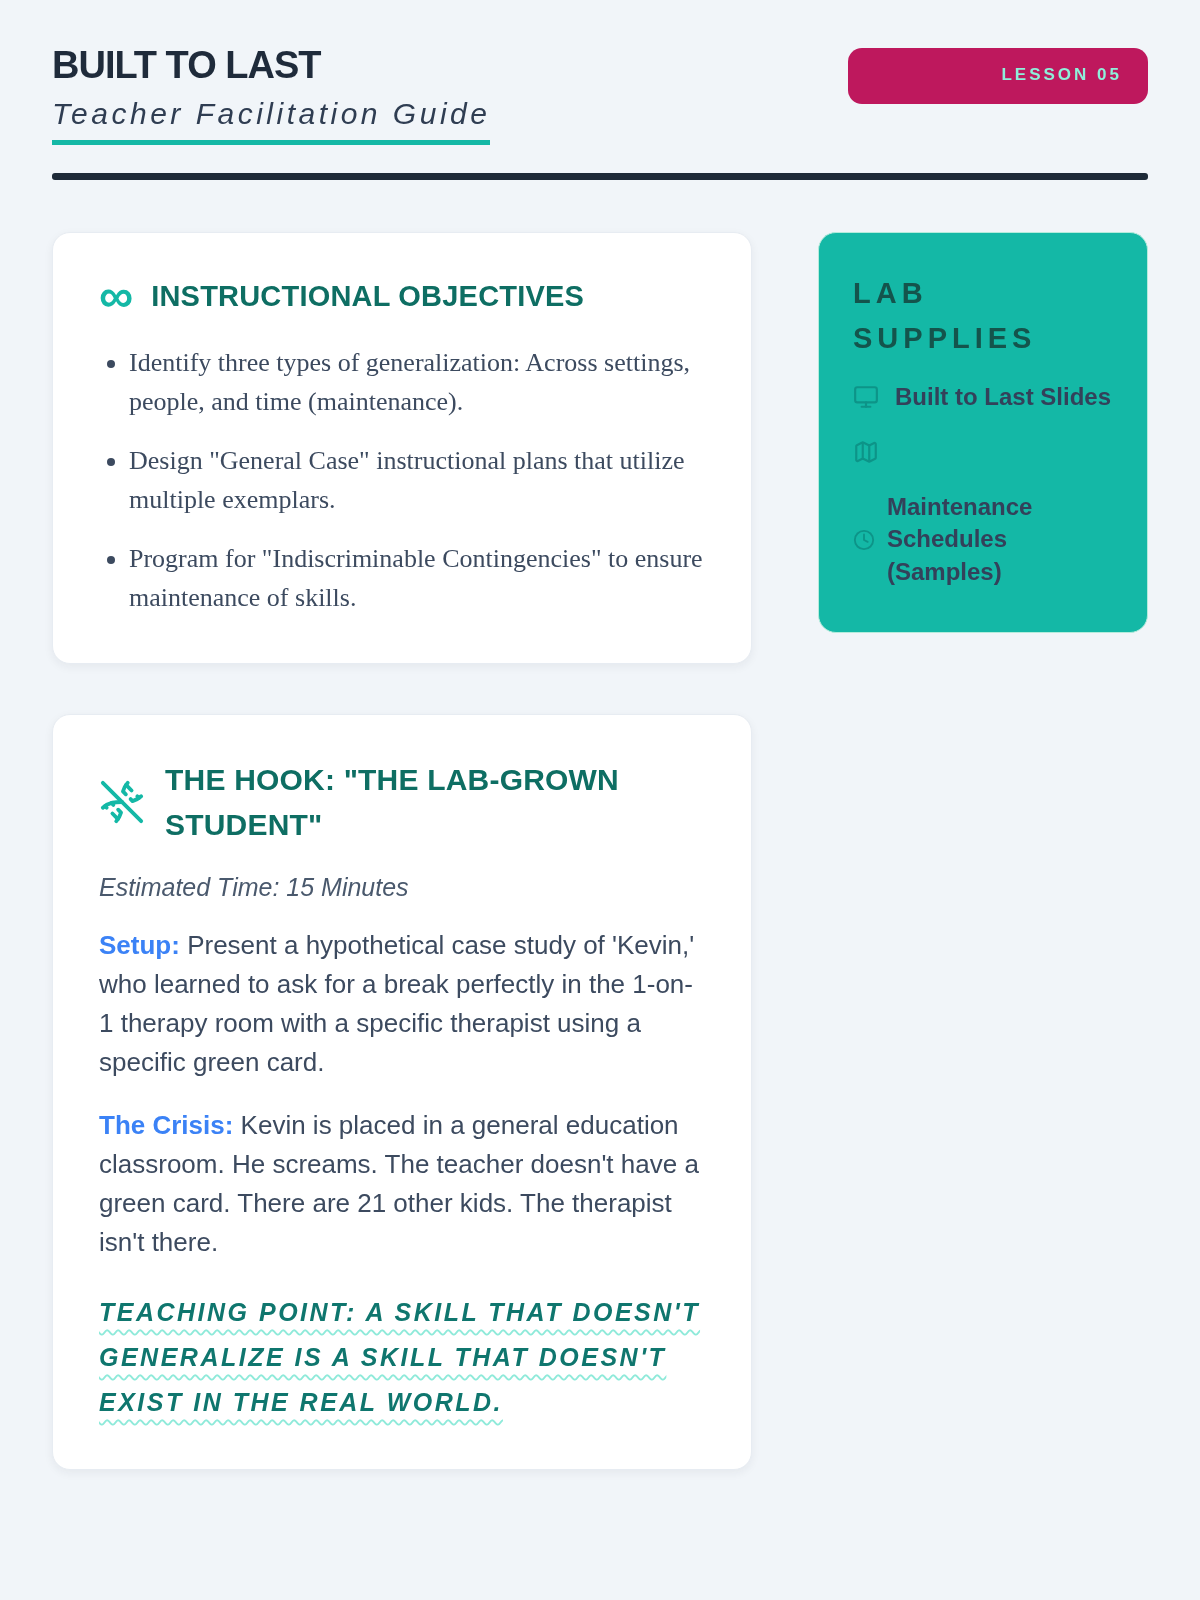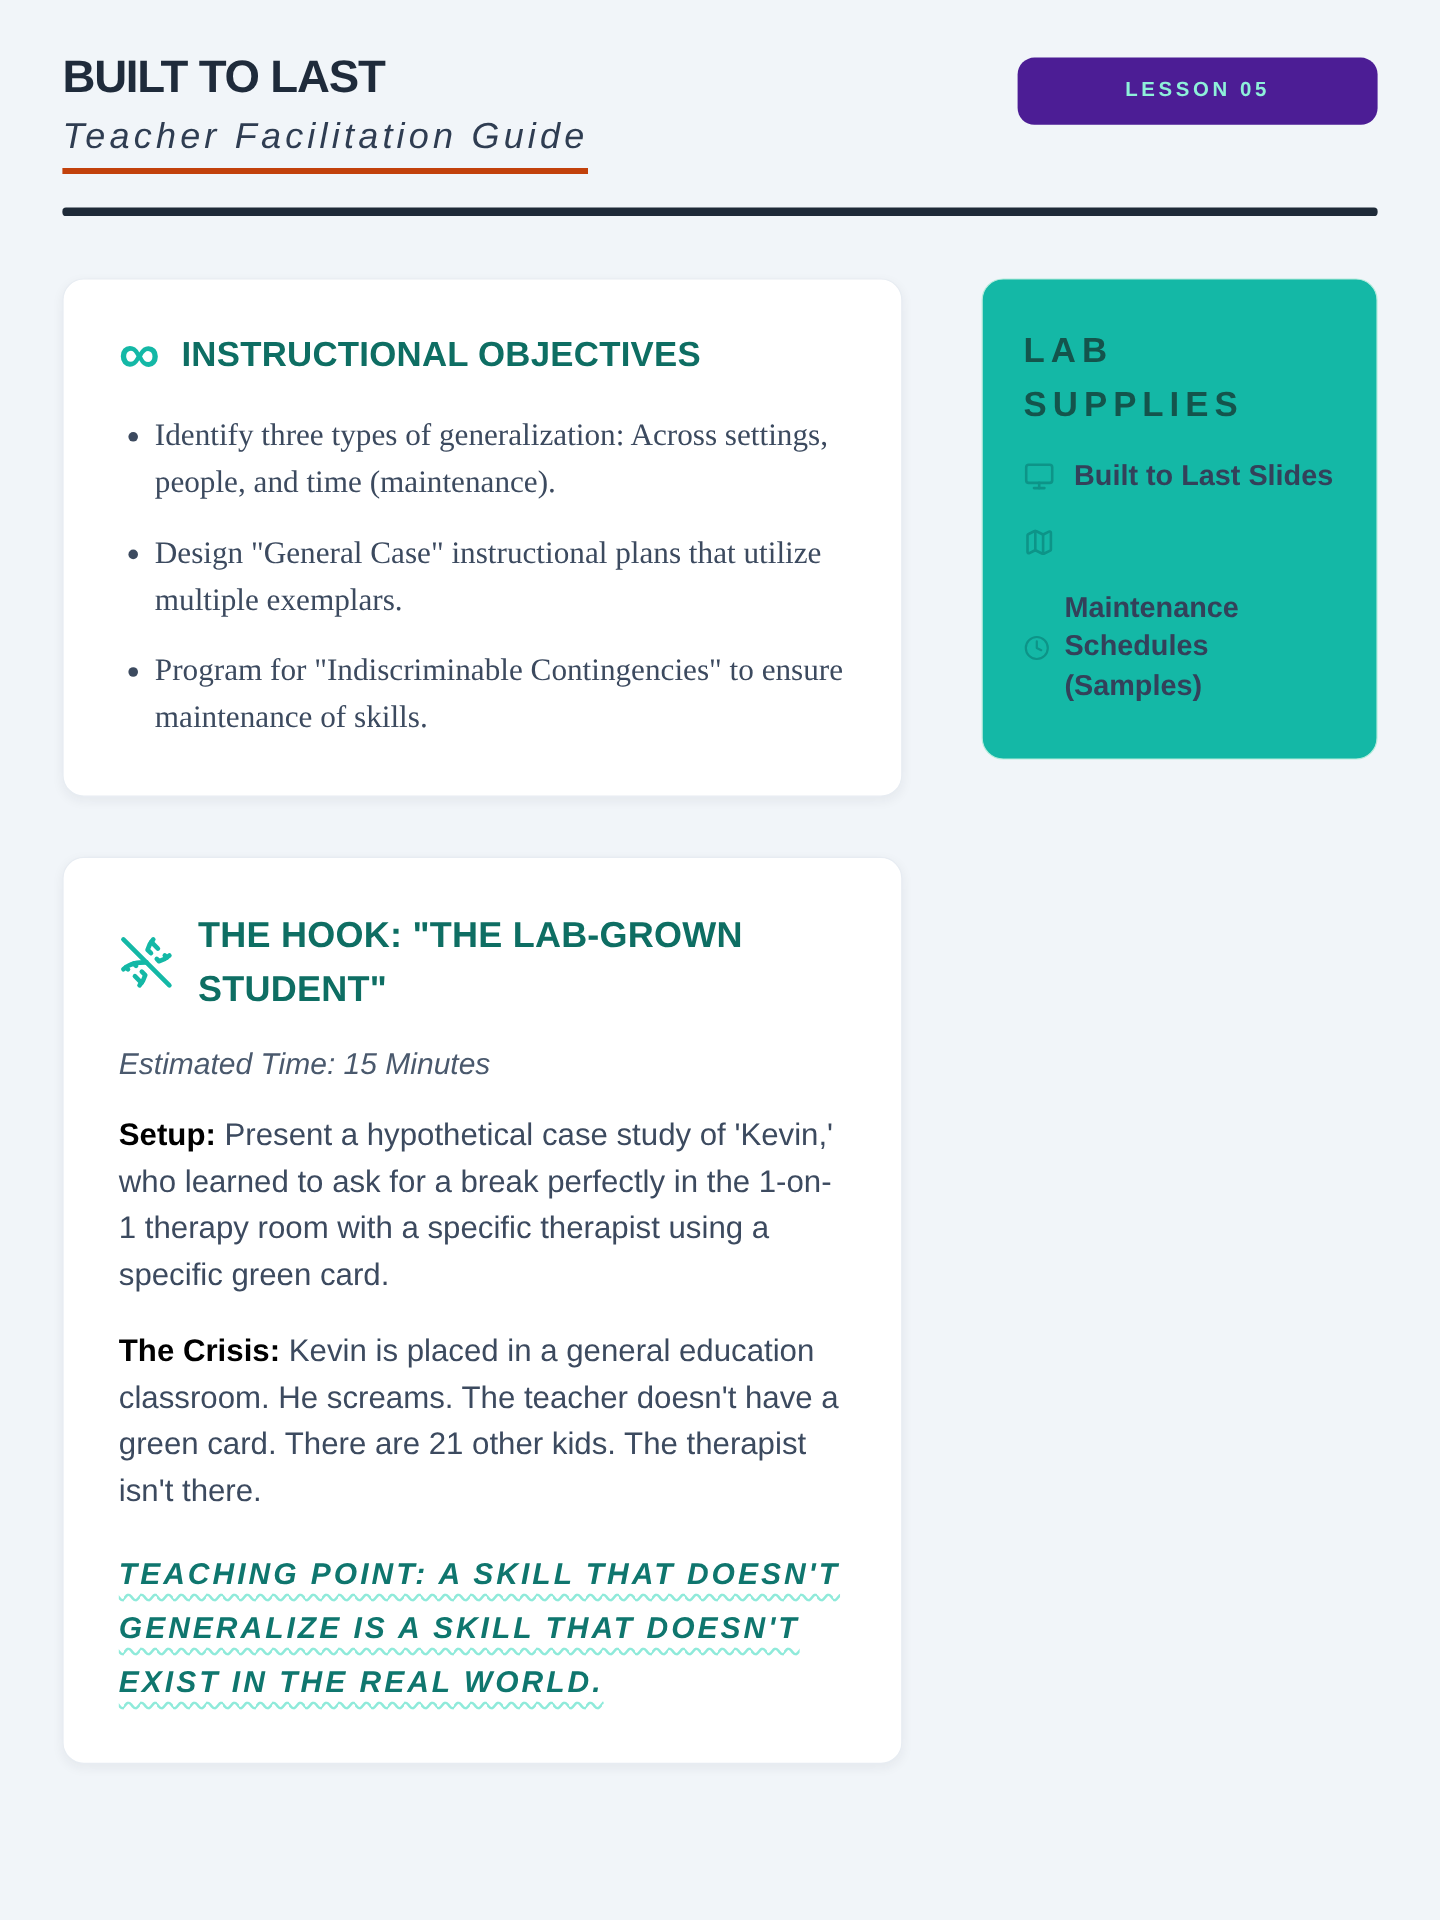--- a/index.html
+++ b/index.html
@@ -14,25 +14,25 @@
 
   
   header { display:flex; justify-content:space-between; align-items:flex-start; }
   .page-title {
     margin:0; font-size:38px; font-weight:900; letter-spacing:-1px;
     color:#1f2b3b; line-height:1.02;
   }
   .page-subtitle {
     display:inline-block; margin-top:12px;
     font-style:italic; font-size:30px; letter-spacing:3.5px; font-weight:500;
-    color:#2f3d52; padding-bottom:9px; border-bottom:5px solid #c2410c;
+    color:#2f3d52; padding-bottom:9px; border-bottom:5px solid #14b8a6;
   }
   .badge {
-    background:#4c1d95; border-radius:14px; padding:17px 26px 19px;
-    text-align:center; margin-top:2px; min-width:300px;
+    background:#be185d; border-radius:14px; padding:17px 26px 19px;
+    text-align:right; margin-top:2px; min-width:300px;
   }
   .badge-eyebrow { color:#8ef0da; font-size:17px; font-weight:700; letter-spacing:3px; }
   .badge-label { color:#ffffff; font-size:28px; font-weight:800; letter-spacing:-0.3px; margin-top:7px; }
 
   .rule { margin-top:28px; height:7px; background:#1e2a38; border-radius:3px; }
 
   
   .grid {
     margin-top:52px;
     display:grid; grid-template-columns:700px 1fr;
@@ -68,21 +68,21 @@
   .supply-icon { flex:0 0 auto; display:flex; }
   .supply-label { font-size:24px; font-weight:700; color:#33415a; line-height:1.35; }
 
   
   .hook { grid-column:1; padding:42px 46px 44px; }
   .hook .card-head { gap:20px; }
   .hook h2 { font-size:30px; line-height:1.5; }
   .hook-icon { flex:0 0 auto; display:flex; }
   .est { margin:26px 0 0; font-style:italic; font-size:25px; color:#4a596d; }
   .para { margin:24px 0 0; font-size:26px; line-height:1.5; color:#3c4a5f; }
-  .para strong { color:#000000; font-weight:700;text-align:center; }
+  .para strong { color:#3b82f6; font-weight:700;text-align:center; }
   .teach {
     margin:28px 0 0; font-size:25px; font-weight:800; font-style:italic;
     letter-spacing:2.5px; color:#0f766e; line-height:1.8;
     text-decoration-line:underline; text-decoration-style:wavy;
     text-decoration-color:#8feada; text-decoration-thickness:2px;
     text-underline-offset:8px;
   }
 </style>
 </head>
 <body>

